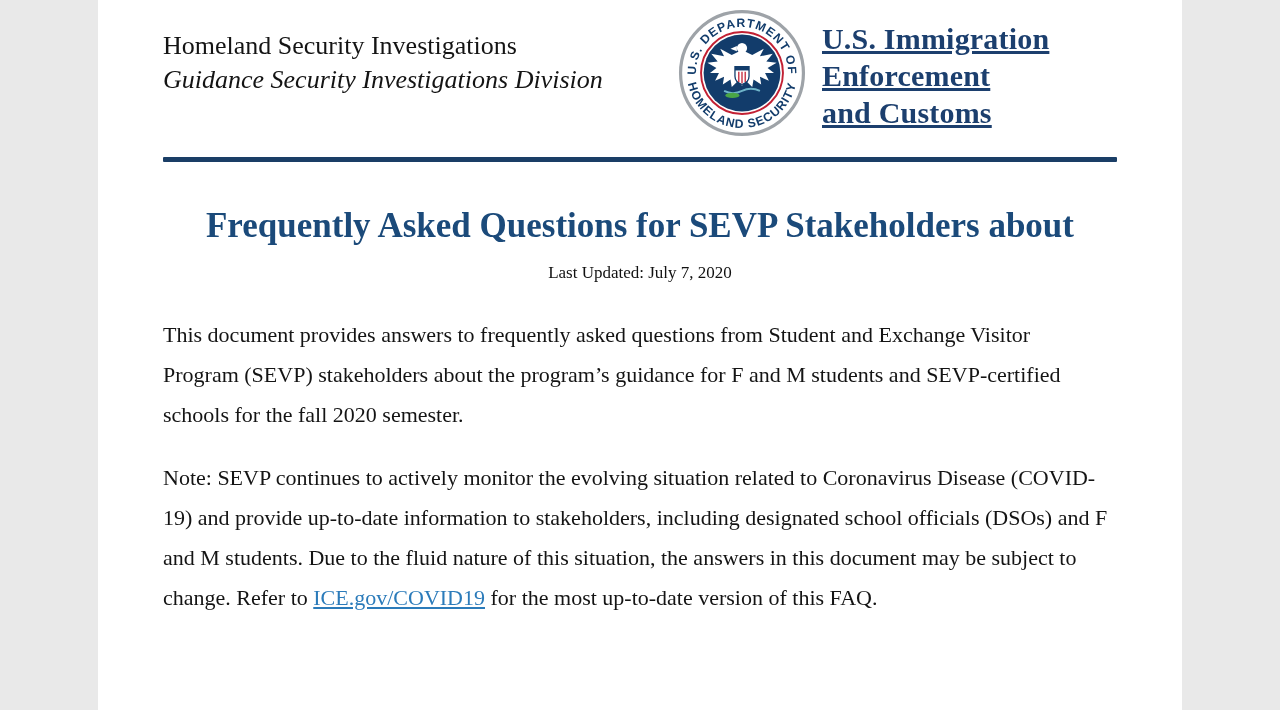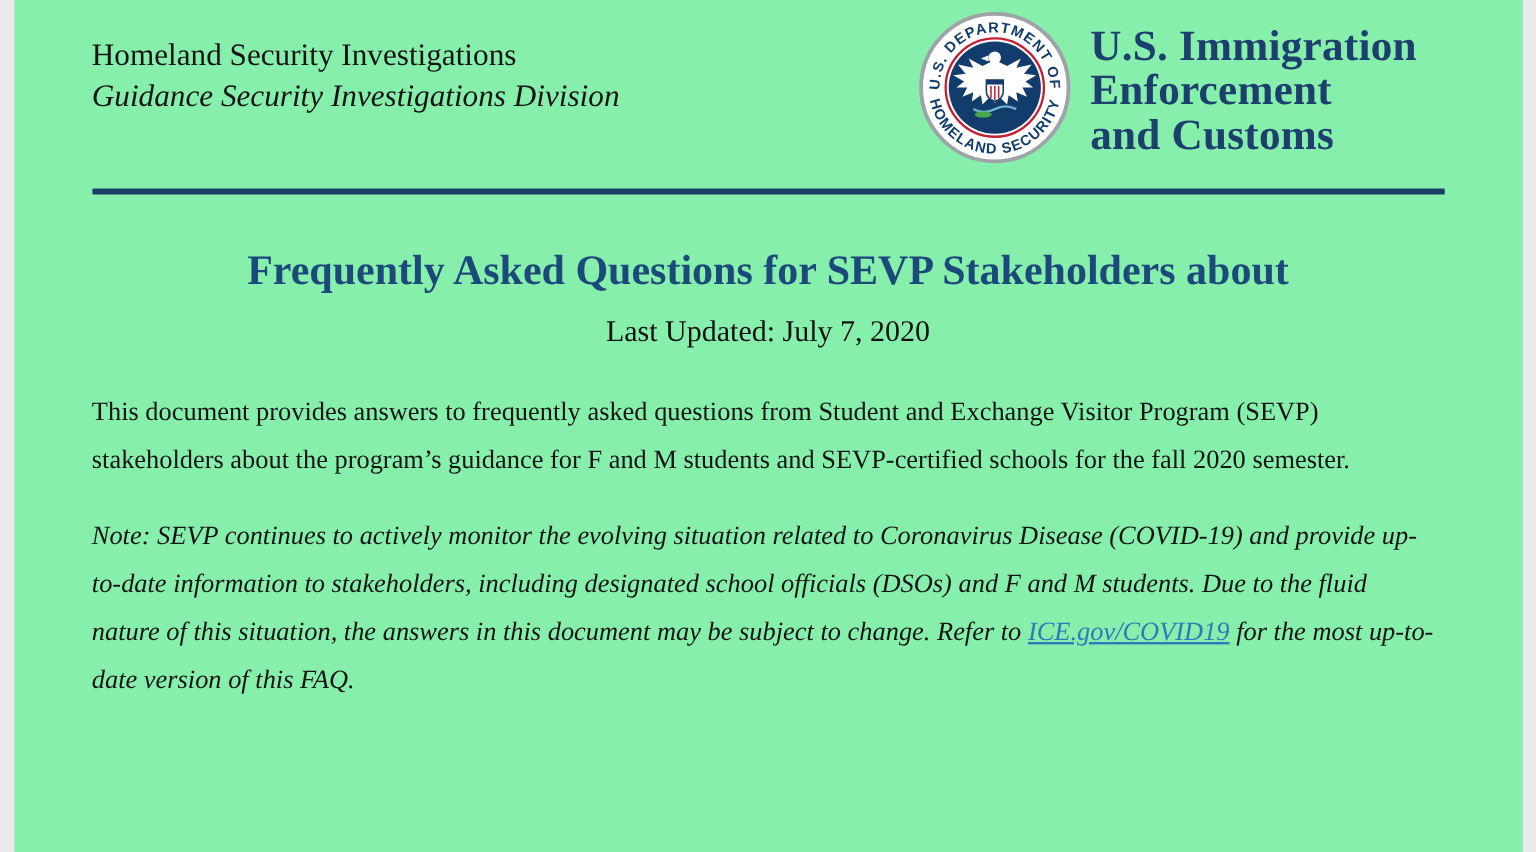--- a/index.html
+++ b/index.html
@@ -1,43 +1,44 @@
 <!DOCTYPE html>
 <html><head>
 <meta charset="utf-8">
 <style>
   html,body{margin:0;padding:0;background:#e9e9e9;}
   .page{
-    width:1257px;height:710px;background:#86efac;overflow:hidden;
+    width:1084px;height:710px;background:#ffffff;overflow:hidden;
     font-family:"Liberation Serif","DejaVu Serif",serif;color:#141414;
     position:relative;margin:0 auto;
   }
   
   .header{display:flex;align-items:flex-start;padding:28px 58px 0 65px;}
   .org-block{flex:1;font-size:26px;line-height:34px;padding-top:1px;}
   .org-line{white-space:nowrap;}
   .org-line.italic{font-style:italic;}
   .seal-wrap{width:128px;height:128px;margin-top:-19px;flex:0 0 auto;}
   .seal-wrap svg{width:128px;height:128px;display:block;}
   .wordmark{
     margin-left:16px;margin-top:-8px;width:302px;flex:0 0 auto;
-    font-size:36px;font-weight:bold;line-height:37px;color:#1c3f6e;
+    font-size:30px;font-weight:bold;line-height:37px;color:#1c3f6e;
     letter-spacing:0.2px;
+    text-decoration:underline;
   }
   
   .rule{margin:20px 65px 0 65px;height:5px;background:#1a3e66;border-radius:1px;}
   
   .title{
     text-align:center;color:#1b4a7a;font-weight:bold;
     font-size:35px;line-height:52px;margin:38px 60px 0 60px;
   }
-  .subtitle{text-align:center;font-size:25px;margin-top:11px;color:#111;}
+  .subtitle{text-align:center;font-size:17px;margin-top:11px;color:#111;}
   
   .para{margin:32px 72px 0 65px;font-size:22px;line-height:40px;}
-  .para.note{font-style:italic;margin-top:23px;}
+  .para.note{margin-top:23px;}
   a.doc-link{color:#2b7bba;text-decoration:underline;cursor:pointer;}
 </style>
 </head>
 <body>
 
 <div class="page">
 
   <div class="header">
 
     <div class="org-block">

